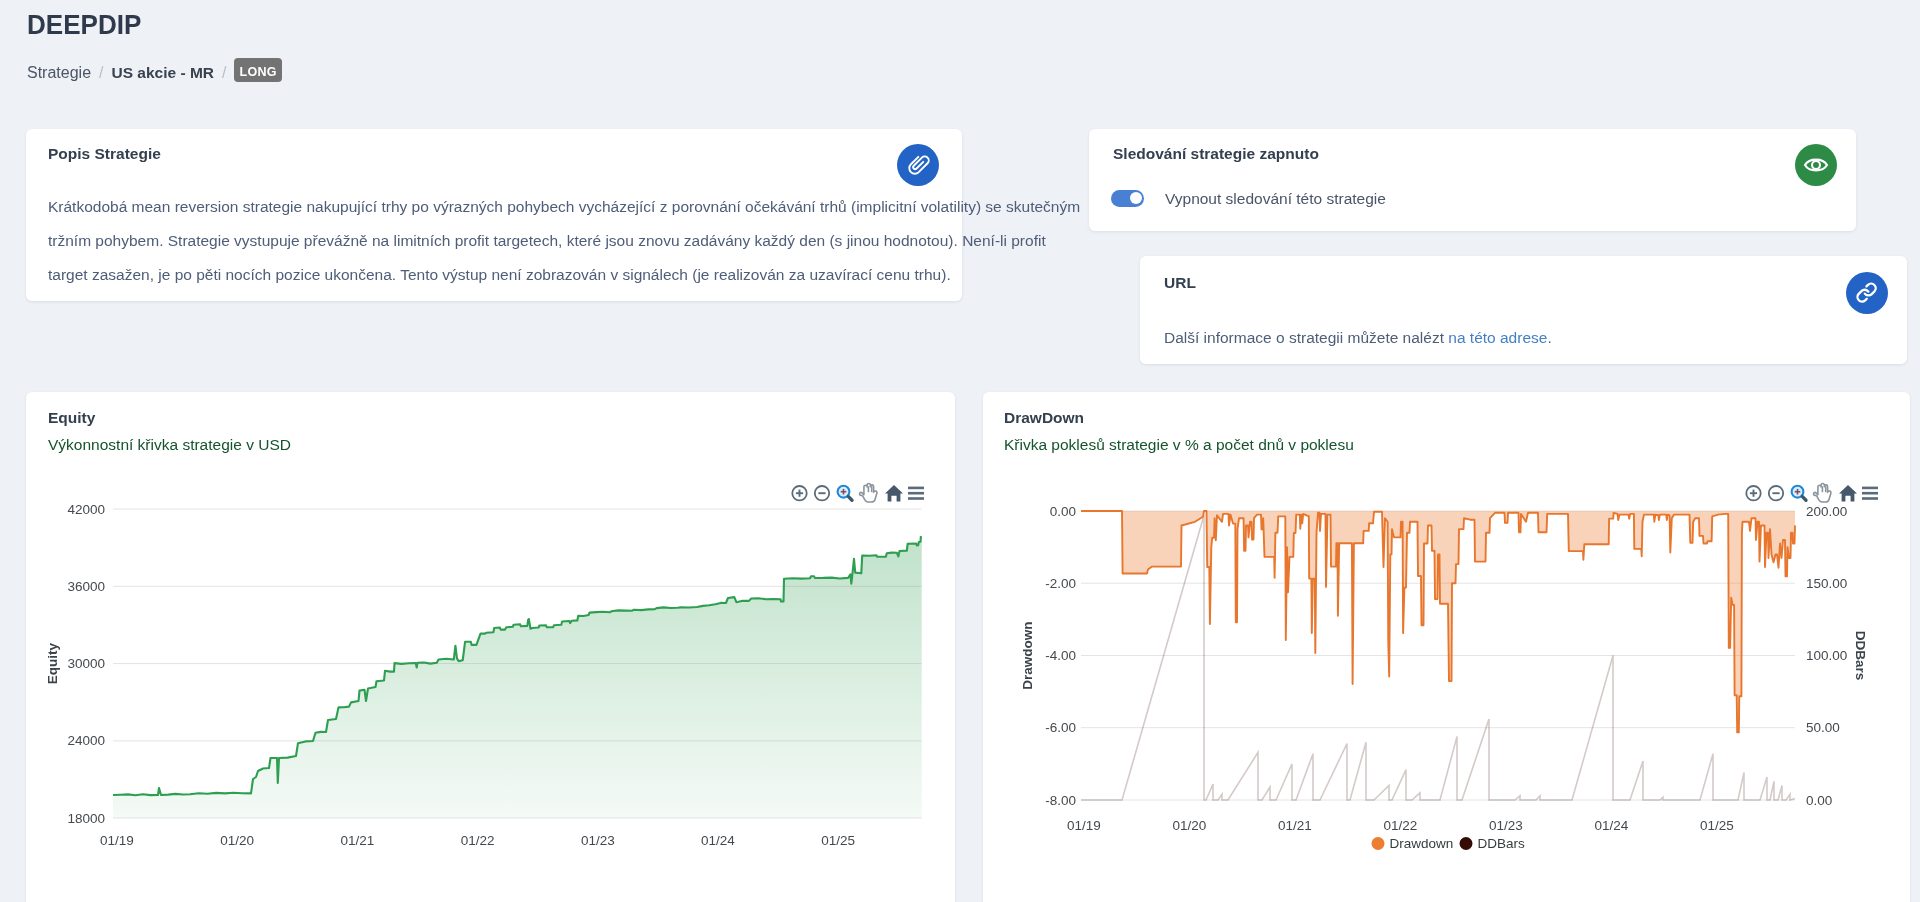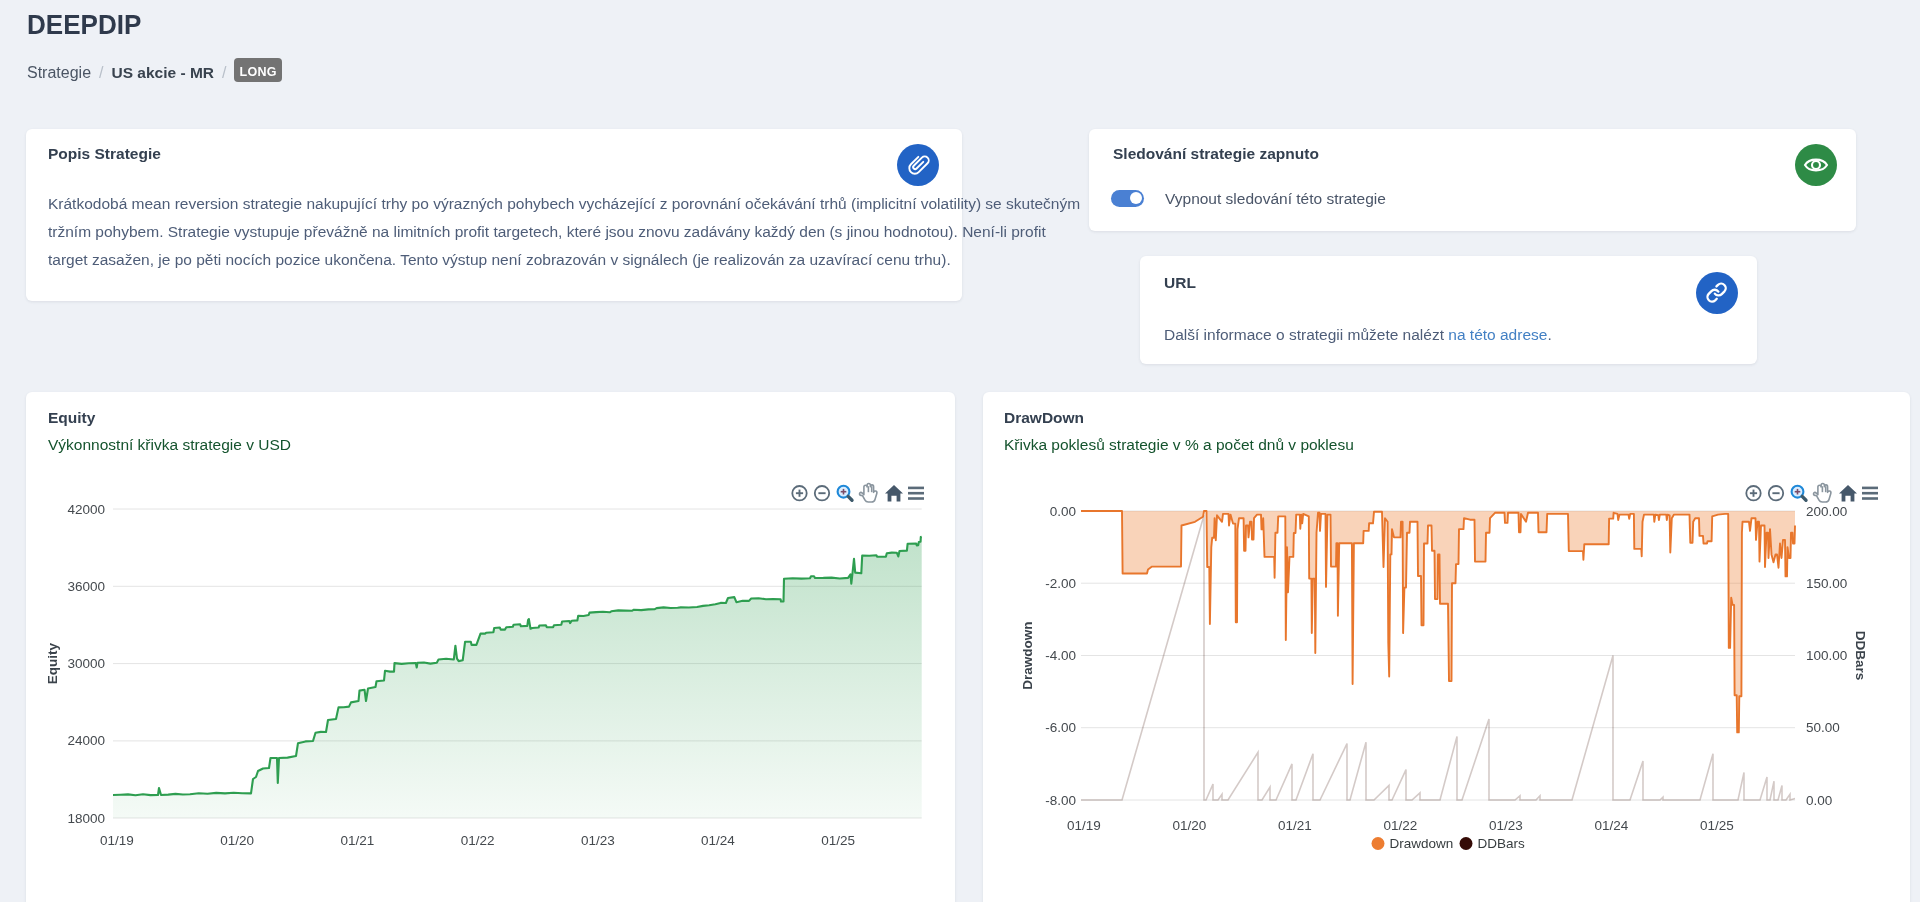--- a/index.html
+++ b/index.html
@@ -3,21 +3,21 @@
 <style>
 *{margin:0;padding:0;box-sizing:border-box}
 html,body{width:1920px;height:902px;background:#eef1f6;font-family:"Liberation Sans",sans-serif;overflow:hidden}
 .card{position:absolute;background:#fff;border-radius:6px;box-shadow:0 1px 3px rgba(50,60,80,.10)}
 h1{position:absolute;left:27px;top:9px;font-size:28px;font-weight:700;color:#2f3a4c;letter-spacing:0;transform:scaleX(.93);transform-origin:0 50%}
 .crumb{position:absolute;left:27px;top:58px;font-size:16px;color:#4b5564}
 .crumb .sep{color:#b9c0ca;margin:0 8px}
 .crumb .c2{color:#39434f;font-weight:700;font-size:15.5px}
 .badge{display:inline-block;background:#737373;color:#fff;font-size:12.5px;font-weight:700;padding:7px 5px 3px;border-radius:4px;vertical-align:2px;letter-spacing:.3px}
 .ctitle{position:absolute;font-size:15.5px;font-weight:700;color:#344050}
-.cbody{position:absolute;font-size:15.5px;line-height:28px;color:#4e5d78}
+.cbody{position:absolute;font-size:15.5px;line-height:34px;color:#4e5d78}
 .cbtn{position:absolute;width:42px;height:42px;border-radius:50%}
 .ct2{position:absolute;left:22px;top:18px;font-size:15.5px;font-weight:700;color:#344050}
 .csub{position:absolute;left:22px;top:44px;font-size:15.5px;color:#14532d}
 .tick{font-size:13.5px;fill:#44494e;font-family:"Liberation Sans",sans-serif}
 .leg{font-size:13.5px;fill:#373d3f;font-family:"Liberation Sans",sans-serif}
 .ytitle{font-size:13.5px;font-weight:700;fill:#3b434b;font-family:"Liberation Sans",sans-serif}
 .link{color:#4380c4}
 .switch{position:absolute;left:22px;top:61px;width:33px;height:16.5px;background:#4a80d3;border-radius:9px}
 .switch .knob{position:absolute;right:2.5px;top:2.2px;width:12px;height:12px;background:#fff;border-radius:50%}
 .swlbl{position:absolute;left:76px;top:61px;font-size:15.5px;color:#4a5568}
@@ -45,21 +45,21 @@
     </div>
   <div class="swlbl">Vypnout sledování této strategie</div>
   <div class="cbtn" style="right:19px;top:15px;background:#2e8b46">
     <svg width="42" height="42" viewBox="0 0 42 42" fill="none" stroke="#fff" stroke-width="2.1">
         <path d="M10 21 C 14.2 13.8, 27.8 13.8, 32 21 C 27.8 28.2, 14.2 28.2, 10 21 Z"></path>
         <circle cx="21" cy="21" r="4"></circle>
       </svg>
   </div>
 </div>
 
-<div class="card" style="left:1140px;top:256px;width:617px;height:108px">
+<div class="card" style="left:1140px;top:256px;width:767px;height:108px">
   <div class="ctitle" style="left:24px;top:18px">URL</div>
   <div class="cbody" style="left:24px;top:65px">Další informace o strategii můžete nalézt <span class="link">na této adrese</span>.</div>
   <div class="cbtn" style="right:19px;top:16px;background:#2263c5">
     <svg width="42" height="42" viewBox="0 0 42 42" fill="none" stroke="#fff" stroke-width="2.3" stroke-linecap="round" stroke-linejoin="round">
         <g transform="translate(9.5,9.5)">
           <path d="M9.3 12.1 a4.6 4.6 0 0 0 6.94 0.5 l2.76 -2.76 a4.6 4.6 0 0 0 -6.5 -6.5 l-1.58 1.57"></path>
           <path d="M12.9 10.1 a4.6 4.6 0 0 0 -6.94 -0.5 l-2.76 2.76 a4.6 4.6 0 0 0 6.5 6.5 l1.57 -1.57"></path>
         </g>
       </svg>
   </div>

